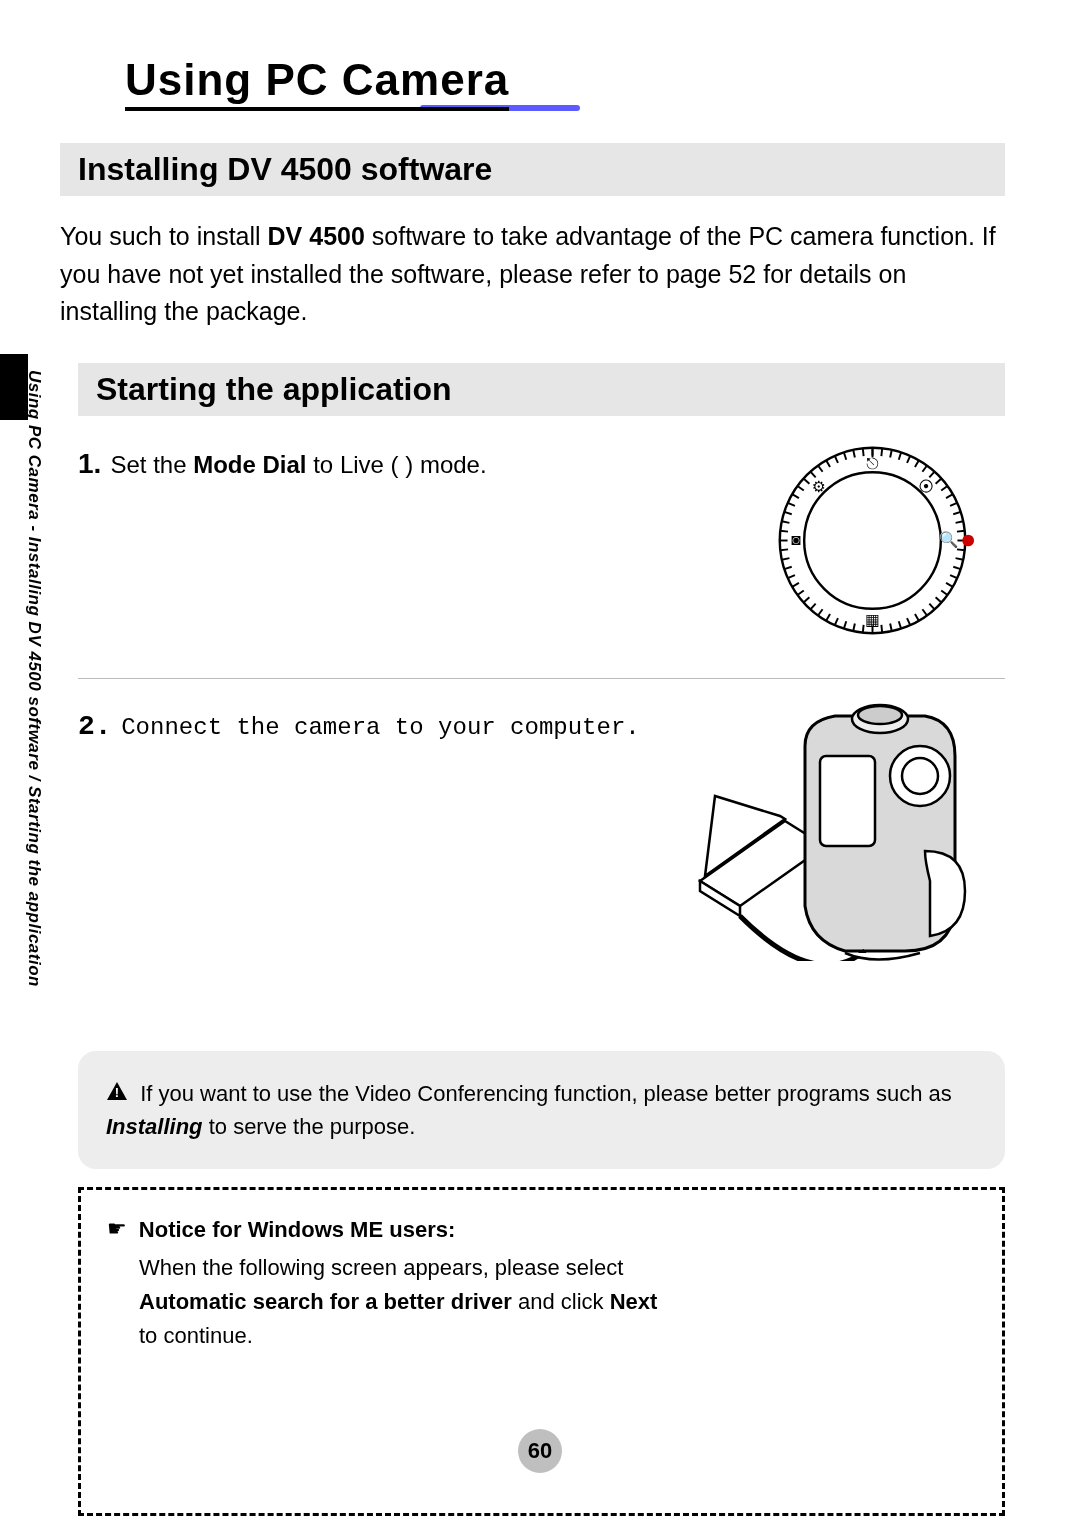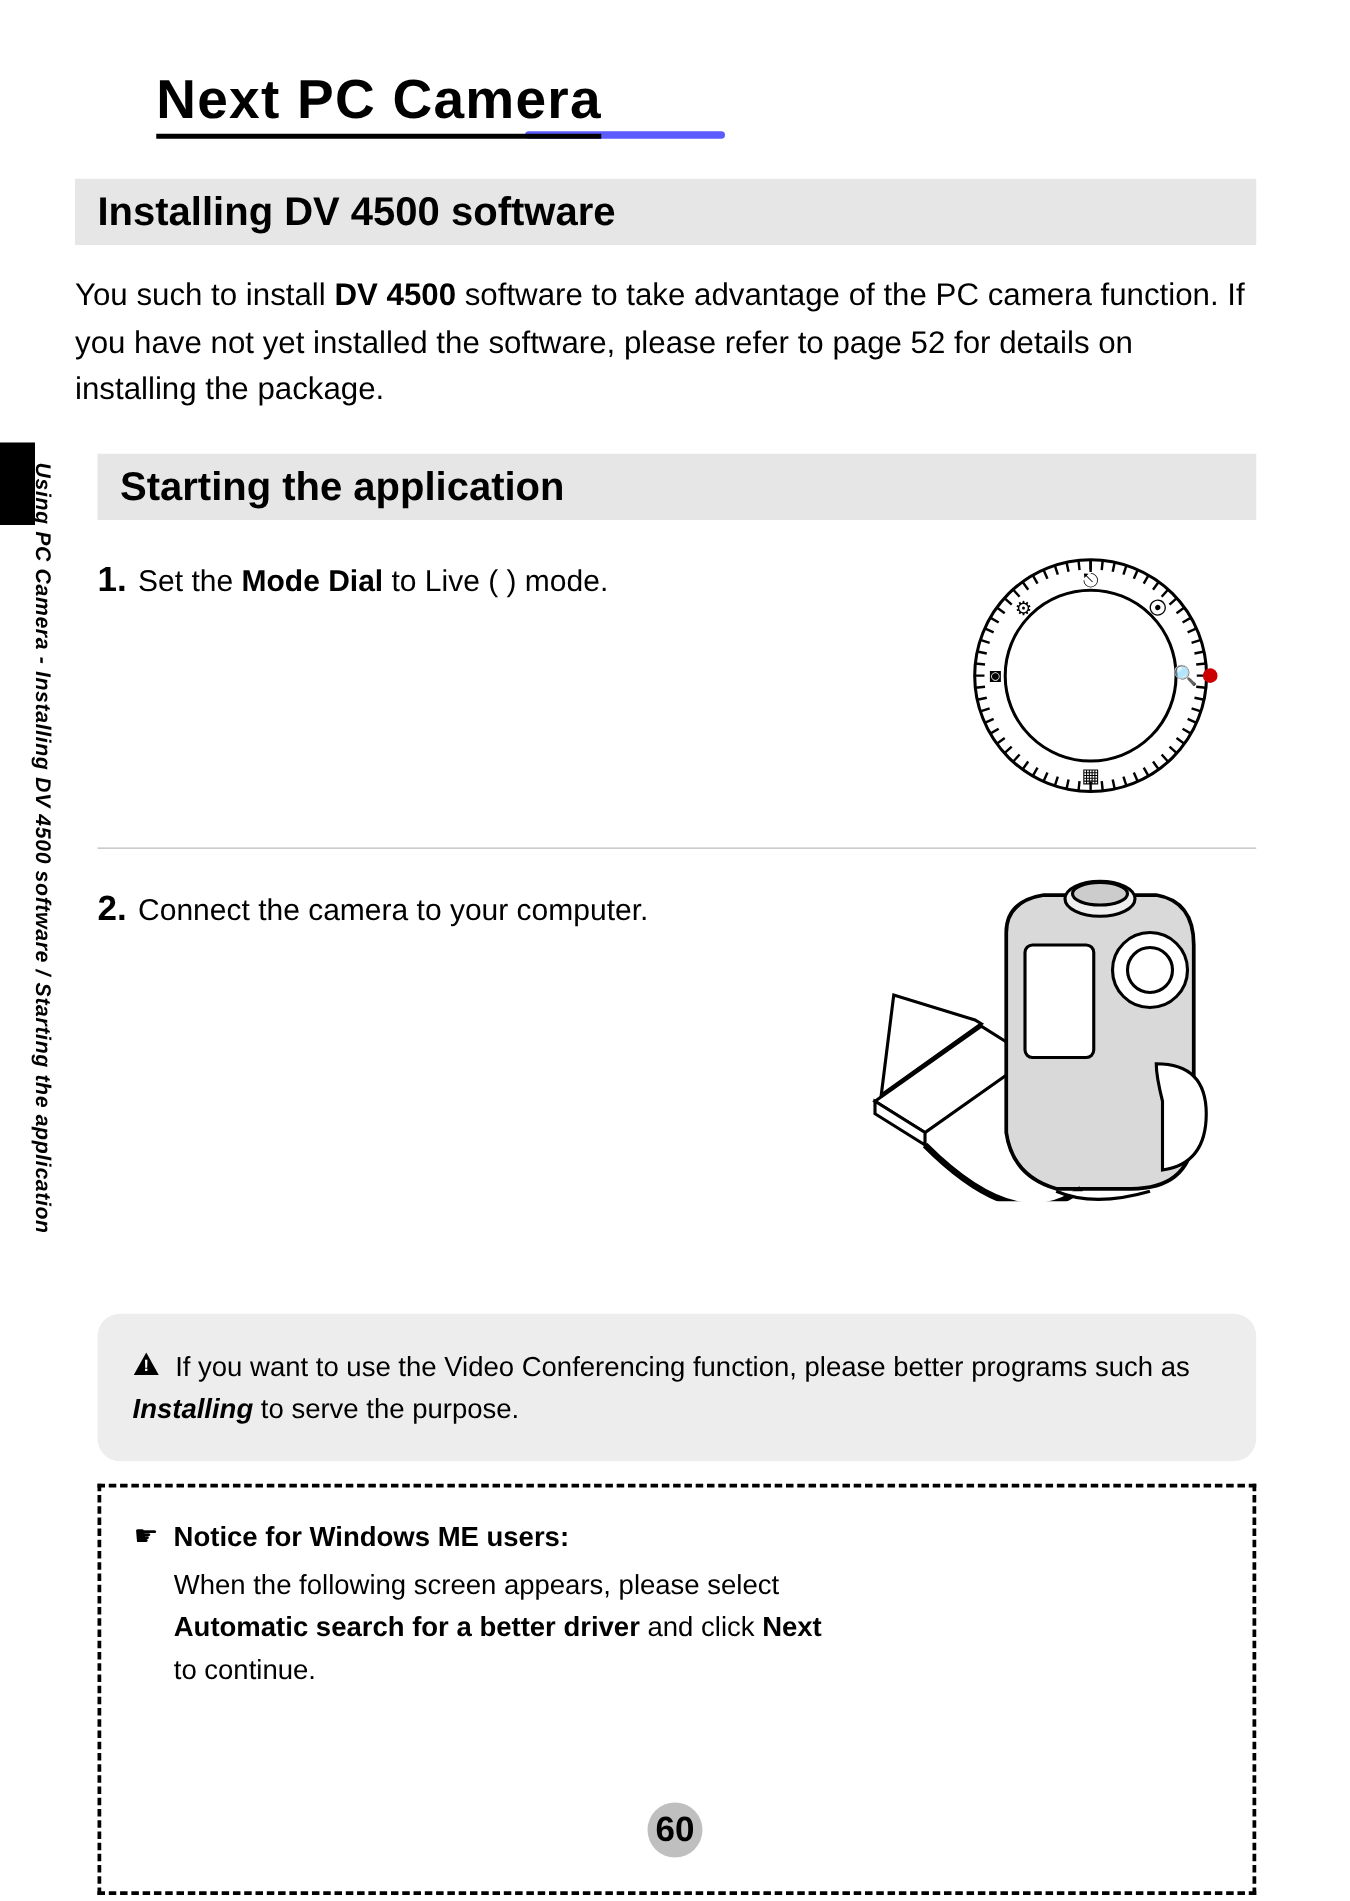--- a/index.html
+++ b/index.html
@@ -130,47 +130,47 @@
   }
   .hand-icon {
     display: inline-block;
     font-size: 22px;
     margin-right: 6px;
     vertical-align: 1px;
   }
   .page-num-badge {
     position: absolute;
     left: 50%;
-    bottom: 35px;
+    bottom: 48px;
     transform: translateX(-50%);
     width: 44px;
     height: 44px;
     border-radius: 50%;
     background: #bfbfbf;
     color: #000;
     font-weight: bold;
-    font-size: 28px;
+    font-size: 22px;
     display: flex;
     align-items: center;
     justify-content: center;
   }
   .red-dot {
     fill: #c00;
   }
 </style>
 </head>
 <body>
 
 <div class="page">
 
   <div class="side-tab"></div>
   <div class="side-text">Using PC Camera - Installing DV 4500 software / Starting the application</div>
 
   <div class="title-wrap">
-    <span class="title">Next PC Camera</span>
+    <span class="title">Using PC Camera</span>
     <div class="title-underline"></div>
   </div>
 
   <div class="section-head">Installing DV 4500 software</div>
 
   <p class="body-text">
     <span>You such to install </span><b>DV 4500</b><span> software to take advantage of the PC camera function. If you have not yet installed the software, please refer to page 52 for details on installing the package.</span>
   </p>
 
   <div class="section-head second">Starting the application</div>
@@ -282,21 +282,21 @@
             <text x="50" y="55">⚙</text>
             <text x="27" y="110">◙</text>
           </g>
           <circle cx="203" cy="105" r="6" class="red-dot"></circle>
         </svg>
       </div>
     </div>
 
     <hr class="divider">
 
-    <div class="step" style="min-height:280px;">
+    <div class="step" style="min-height:280px;font-family:Liberation Mono, monospace;">
       <span class="step-num">2.</span>
       <span class="step-text"> Connect the camera to your computer.</span>
       <div class="illus">
         <svg class="camera-illus" viewBox="0 0 280 260">
 
           <g stroke="#000" stroke-width="2.5" fill="#fff">
             <polygon points="5,180 90,120 130,145 45,205"></polygon>
             <polygon points="5,180 45,205 45,215 5,190"></polygon>
             <polygon points="10,175 20,95 85,115 90,118"></polygon>
           </g>

